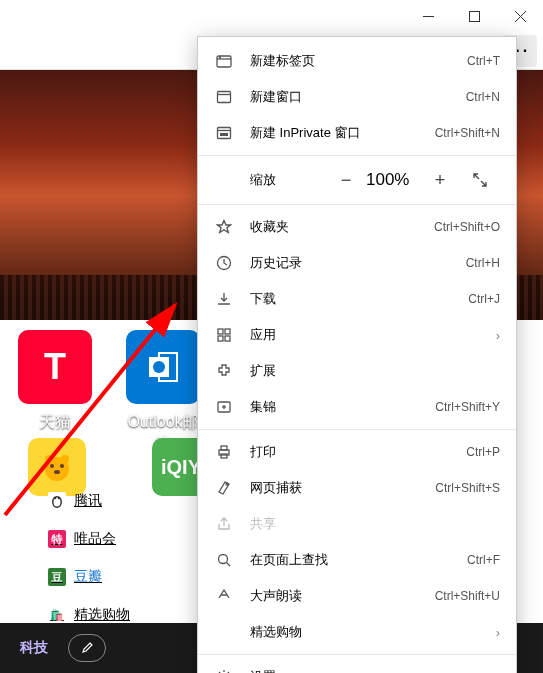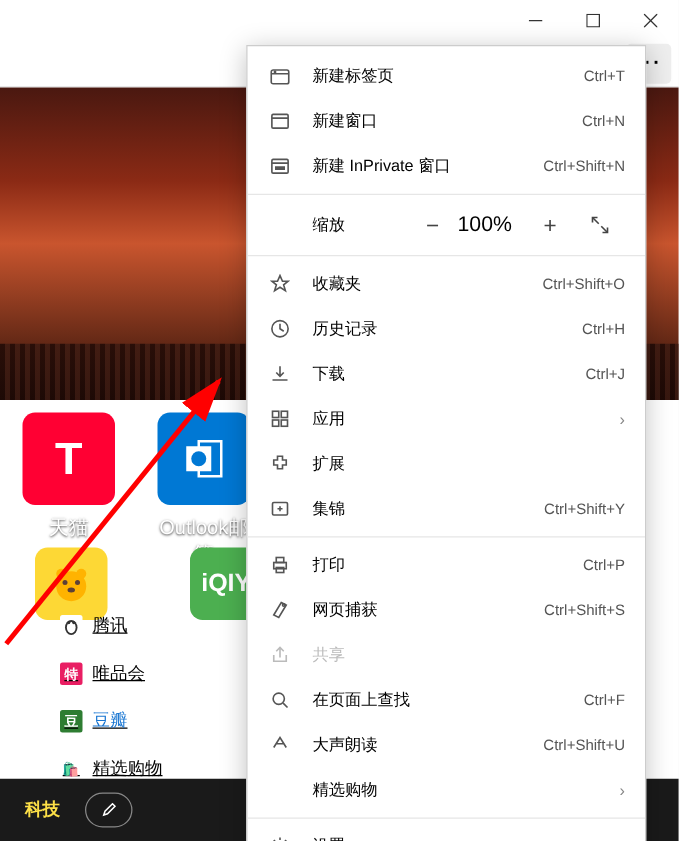--- a/index.html
+++ b/index.html
@@ -26,21 +26,21 @@
 .yellow { background: #fdd835; border-radius: 10px; width:58px; height:58px; display:flex; align-items:center; justify-content:center; }
 .iqy { background: #4caf50; border-radius: 10px; width:58px; height:58px; display:flex; align-items:center; justify-content:center; font-size:20px; color:#fff; font-weight:bold; }
 
 .tiles2 { position: absolute; top: 368px; left: 28px; display: flex; gap: 52px; align-items: flex-end; }
 
 .links { position: absolute; top: 412px; left: 48px; font-size: 14px; text-decoration: underline; }
 .links .row { display: flex; align-items: center; gap: 8px; height: 38px; }
 .links .ico { width: 18px; height: 18px; display:inline-flex; align-items:center; justify-content:center; font-size:11px; color:#fff; font-weight:bold; border-radius:2px; }
 
 .bottomtab { position: absolute; bottom: 0; left: 0; right: 0; height: 50px; background: #1a1a1a; display:flex; align-items:center; padding: 0 20px; gap: 20px; }
-.bottomtab .tlabel { color:#fde047; font-size:14px; font-weight:bold; }
+.bottomtab .tlabel { color:#c4b5fd; font-size:14px; font-weight:bold; }
 .bottomtab .pill { border: 1px solid #888; border-radius: 16px; height: 28px; padding: 0 12px; display:flex; align-items:center; color:#fff; gap:6px; font-size:12px; }
 
 .arrow { position: absolute; top: 225px; left: -5px; width: 200px; height: 230px; pointer-events: none; z-index: 5; }
 
 .menu { position: absolute; top: 36px; right: 26px; width: 320px; background: #fff; border: 1px solid #ccc; box-shadow: 0 4px 20px rgba(0,0,0,0.25); z-index: 100; padding: 6px 0; }
 .menu .item { height: 36px; display: flex; align-items: center; padding: 0 16px; font-size: 13px; cursor: pointer; }
 .menu .item .ic { width: 20px; height: 20px; margin-right: 16px; display:flex; align-items:center; justify-content:center; color:#555; }
 .menu .item .ic svg { stroke: #555; fill: none; stroke-width: 1.3; }
 .menu .item .text { flex: 1; color: #000000; }
 .menu .item .short { color: #555; font-size: 12px; }

